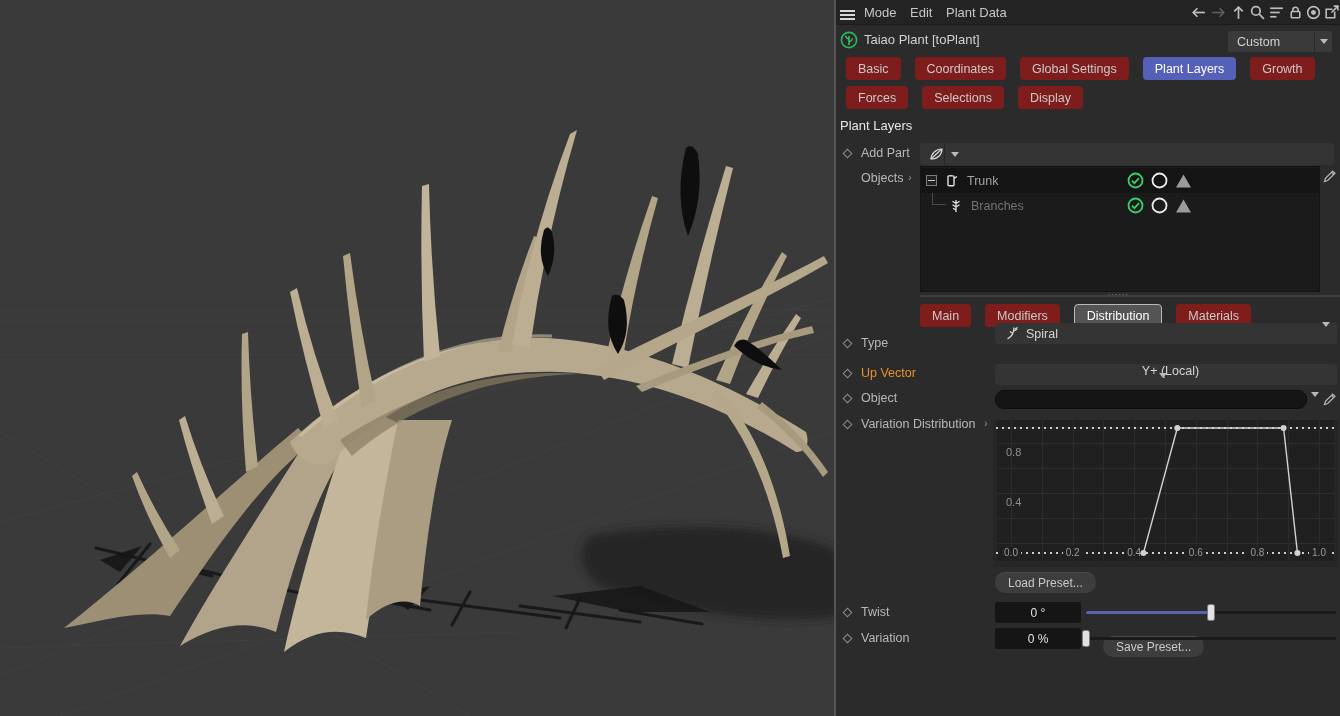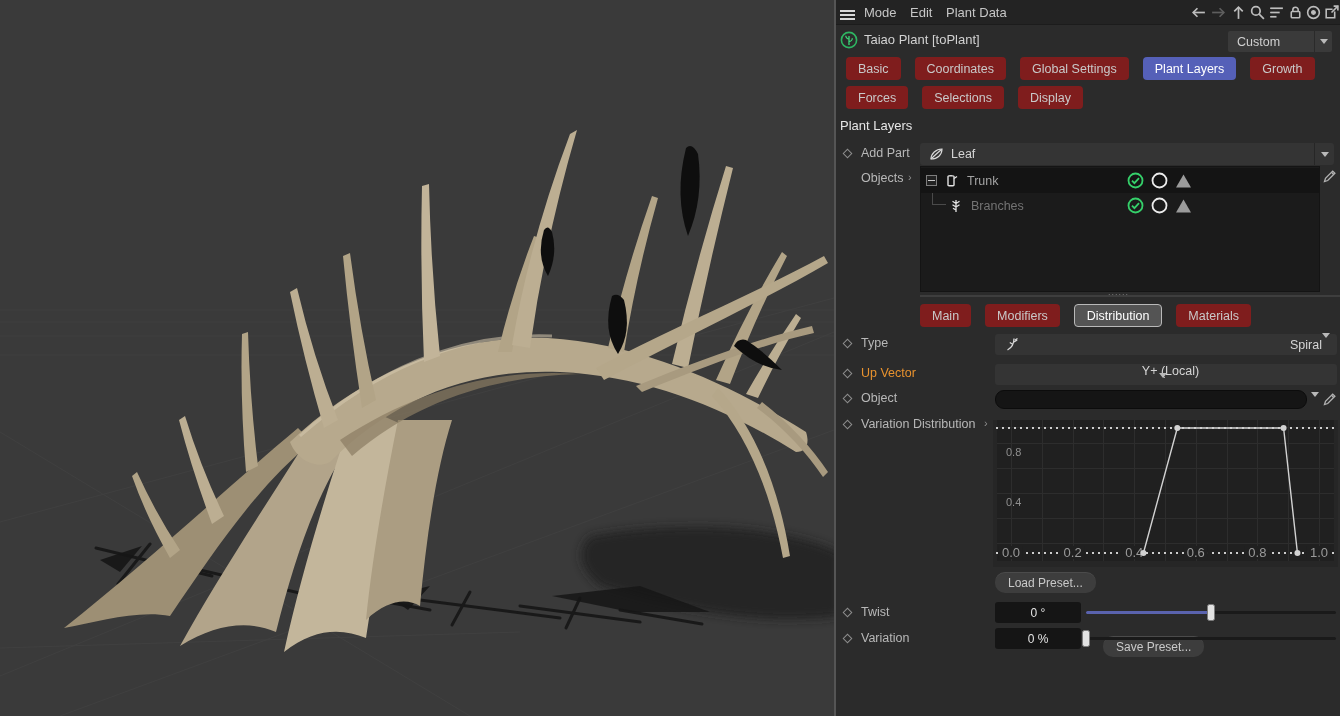--- a/index.html
+++ b/index.html
@@ -45,21 +45,21 @@
   .slider-handle{position:absolute;top:-7px;left:calc(var(--pos) - 4px);width:8px;height:17px;background:#e2e2e2;
                  border:1px solid #7b7b7b;border-radius:2.5px;}
   
   .graph{left:993px;top:420px;width:345px;height:147px;background:#262626;position:absolute;}
   .plot{position:absolute;left:4px;top:0;width:337px;height:141px;background:#202020;
         background-image:repeating-linear-gradient(90deg,#2d2d2d 0 1px,transparent 1px 30.8px),
                          repeating-linear-gradient(0deg,#2d2d2d 0 1px,transparent 1px 25px);
         background-position:14px 8px;}
   .dotline{position:absolute;left:3px;right:3px;height:2px;
            background-image:repeating-linear-gradient(90deg,#cdcdcd 0 2px,transparent 2px 6px);}
-  .xtick{position:absolute;top:126px;transform:translateX(-50%);font-size:13px;color:#9a9a9a;background:#202020;
+  .xtick{position:absolute;top:126px;transform:translateX(-50%);font-size:10px;color:#9a9a9a;background:#202020;
          padding:0 3px;line-height:13px;}
   .ytick{position:absolute;font-size:11px;color:#8f8f8f;}
   .sep-grip{position:absolute;color:#7d7d7d;font-size:9px;letter-spacing:1px;line-height:6px;}
 </style>
 </head>
 <body>
 
 <div class="app">
 
   <div class="abs viewport">
@@ -244,21 +244,20 @@
 
   <span class="abs diamond" style="left:844px;top:150px;"></span>
   <span class="abs rowlabel" style="left:861px;top:146px;">Add Part</span>
   <div class="dropdown" style="left:920px;top:143px;width:414px;height:22px;">
     <span style="margin-left:8px;display:flex;">
       <svg width="16" height="16" viewBox="0 0 16 16" fill="none" stroke="#d8d8d8" stroke-width="1.2">
           <path d="M3 13 C3 7.5 8 3 14 3 C14 9 9.5 13 3 13 Z"></path>
           <path d="M3 13 C6 10 10 6.5 13.5 3.5"></path>
         </svg>
       </span>
-    <span style="flex:1;padding-left:7px;">Leaf</span>
     <span style="width:20px;height:22px;border-left:1px solid #262626;display:flex;align-items:center;justify-content:center;">
         <span class="dd-arrow"></span>
       </span>
   </div>
 
   <span class="abs rowlabel" style="left:861px;top:171px;">Objects</span>
   <span class="abs chev" style="left:908px;top:171px;">›</span>
 
   <div class="abs tree-panel">
 
@@ -328,21 +327,21 @@
 
   <div class="abs tabrow" style="left:920px;top:304px;">
     <span class="btn">Main</span>
     <span class="btn">Modifiers</span>
     <span class="btn active-gray">Distribution</span>
     <span class="btn">Materials</span>
   </div>
 
   <span class="abs diamond" style="left:844px;top:340px;"></span>
   <span class="abs rowlabel" style="left:861px;top:336px;">Type</span>
-  <div class="dropdown" style="left:995px;top:334px;width:342px;height:21px;text-align:right;">
+  <div class="dropdown" style="left:995px;top:323px;width:342px;height:21px;">
     <span style="margin-left:9px;display:flex;">
       <svg width="15" height="15" viewBox="0 0 15 15" fill="none" stroke="#d8d8d8" stroke-width="1.3">
           <path d="M3.5 13 C8 10.5 10 6.5 10 1.5 M10 5 l3.2 -2 M9 7.5 l-3.2 -2 M11 3 l2.5 -1.5"></path>
         </svg>
       </span>
     <span style="flex:1;padding-left:7px;">Spiral</span>
     <span style="margin-right:7px;"><span class="dd-arrow"></span></span>
   </div>
 
   <span class="abs diamond" style="left:844px;top:370px;"></span>

